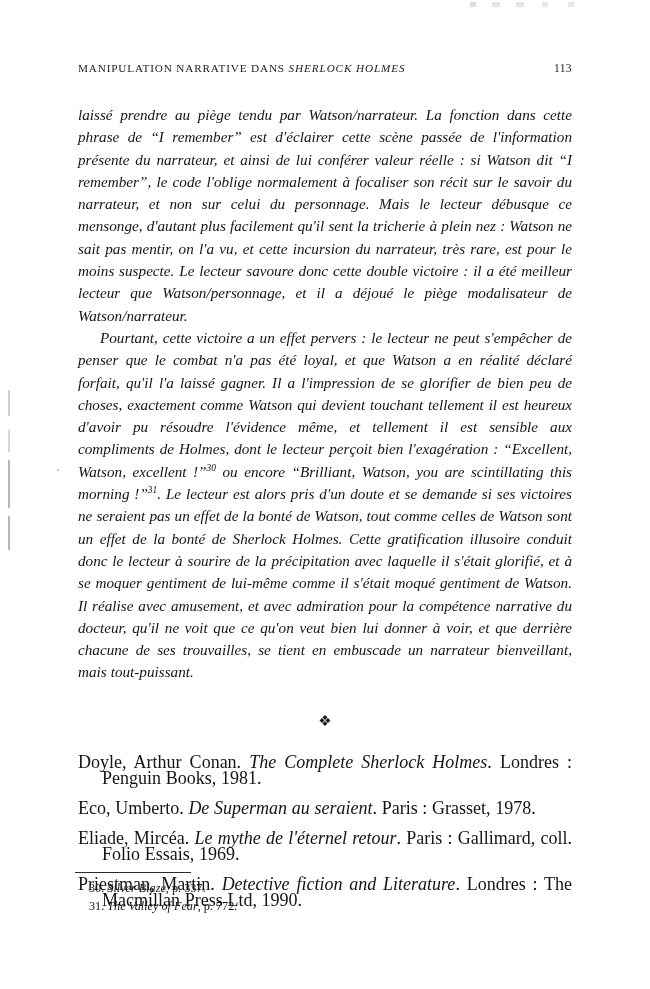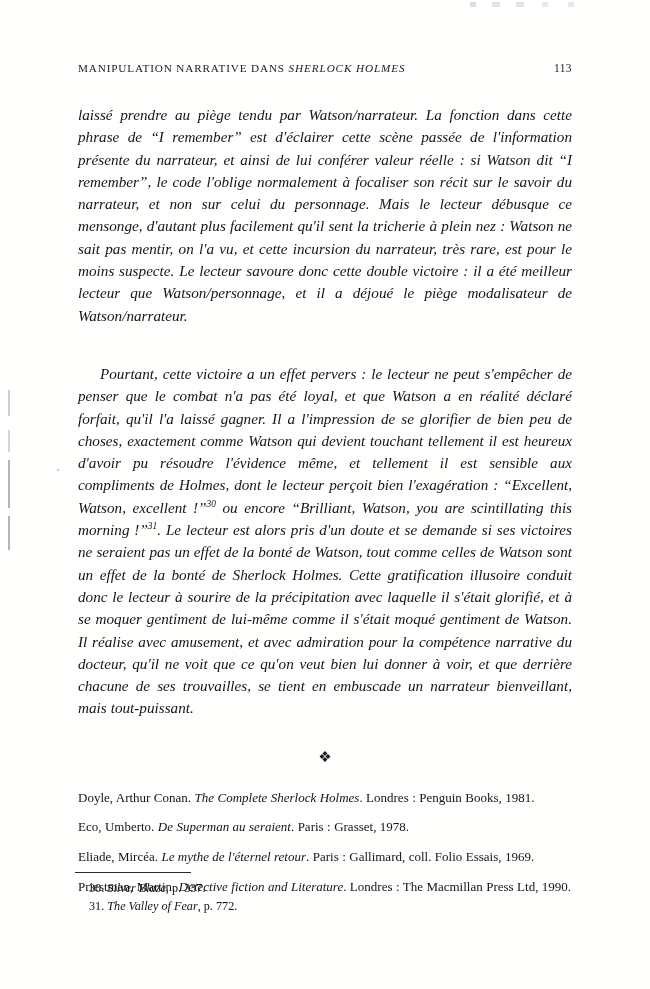--- a/index.html
+++ b/index.html
@@ -89,21 +89,21 @@
     margin: 0;
     font-size: 15.2px;
     line-height: 22.3px;
     text-align: justify;
     text-justify: inter-word;
     -webkit-hyphens: none;
     hyphens: none;
     word-spacing: 0.2px;
     font-style: italic;
   }
-  p.body.indent { text-indent: 22px; margin-top: 36px; }
+  p.body.indent { text-indent: 22px; }
 
   sup.fn {
     font-size: 9.4px;
     vertical-align: super;
     line-height: 0;
   }
 
   
   .ornament {
     margin-top: 30px;
@@ -119,21 +119,21 @@
     text-align: center;
     font-weight: bold;
     font-size: 13.6px;
     letter-spacing: 0.35px;
   }
 
   .bib-list {
     margin-top: 25px;
   }
   .bib-entry {
-    font-size: 13px;
+    font-size: 18px;
     line-height: 16.6px;
     text-align: justify;
     padding-left: 24px;
     text-indent: -24px;
     margin-bottom: 13px;
     word-spacing: 0.2px;
     margin-top: 12px;
   }
   .bib-entry:last-child { margin-bottom: 0; }
   .bib-entry i { font-style: italic; }

